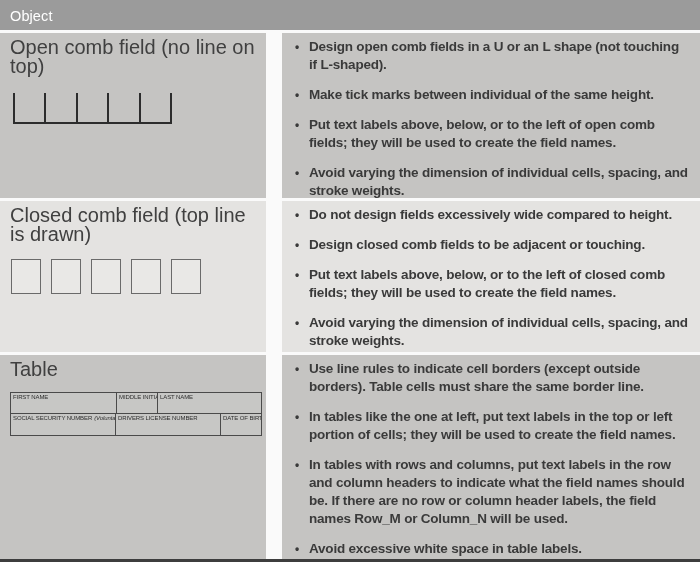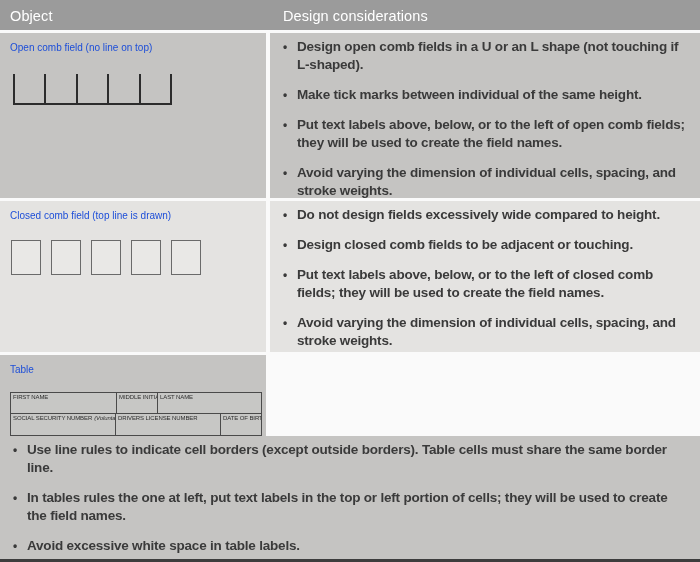--- a/index.html
+++ b/index.html
@@ -15,26 +15,26 @@
   .hdr span { color:#ffffff; font-size:14.5px; letter-spacing:.1px; }
 
   .gap { height:3px; background:#fafafa; }
 
   
   .trow { display:flex; overflow:hidden; }
   .row-dark  { --bg:#c5c4c2; }
   .row-light { --bg:#e4e3e1; }
   .r1 { height:165px; }
   .r2 { height:151px; }
-  .r3 { height:204px;flex-direction:column; }
+  .r3 { height:204px; }
   .obj-col { width:266px; background:var(--bg); padding:5px 10px 0 10px; overflow:hidden; }
   .v-div   { width:4px; background:#fafafa; }
-  .des-col { flex:1; background:var(--bg); padding:4px 12px 0 13px; overflow:hidden; }
+  .des-col { flex:1; background:var(--bg); padding:4px 12px 0 13px; overflow:hidden;margin-left:12px; }
 
-  .obj-label { font-size:10px; color:#1d4ed8; line-height:19px; display:block; }
+  .obj-label { font-size:20px; color:#404040; line-height:19px; display:block; }
 
   
   ul.bullets { list-style:none; margin-top:1px; }
   ul.bullets li {
     position:relative; padding-left:14px; margin-bottom:12px;
     font-size:13.5px; font-weight:700; letter-spacing:-.2px;
     line-height:18px; color:#3a3a3a;
   }
   ul.bullets li::before { content:"•"; position:absolute; left:0; top:0; font-size:12px; line-height:18px; }
 
@@ -62,23 +62,20 @@
   .bottom-border { height:3px; background:#3d3d3d; }
 </style>
 </head>
 <body>
 
 <div class="page">
 
   <div class="hdr">
     <div class="hdr-left">
       <span>Object</span>
-    </div>
-    <div class="hdr-right">
-      <span>Design considerations</span>
     </div>
   </div>
 
   <div class="gap"></div>
 
   <div class="trow r1 row-dark">
     <div class="obj-col">
       <span class="obj-label">Open comb field (no line on top)</span>
       <div class="open-comb">
         <div class="oc-cell"></div>
@@ -138,21 +135,22 @@
           <div class="mt-cell bordered mt-c-ssn"><span>SOCIAL SECURITY NUMBER</span><span class="mt-note">(Voluntary)</span></div>
           <div class="mt-cell bordered mt-c-dl">DRIVERS LICENSE NUMBER</div>
           <div class="mt-cell mt-c-dob">DATE OF BIRTH</div>
         </div>
       </div>
     </div>
     <div class="v-div"></div>
     <div class="des-col">
       <ul class="bullets">
         <li>Use line rules to indicate cell borders (except outside borders). Table cells must share the same border line.</li>
-        <li>In tables rules the one at left, put text labels in the top or left portion of cells; they will be used to create the field names.</li>
+        <li>In tables like the one at left, put text labels in the top or left portion of cells; they will be used to create the field names.</li>
+        <li>In tables with rows and columns, put text labels in the row and column headers to indicate what the field names should be. If there are no row or column header labels, the field names Row_M or Column_N will be used.</li>
         <li>Avoid excessive white space in table labels.</li>
       </ul>
     </div>
   </div>
 
   <div class="bottom-border"></div>
 
 </div>
 
 </body></html>

